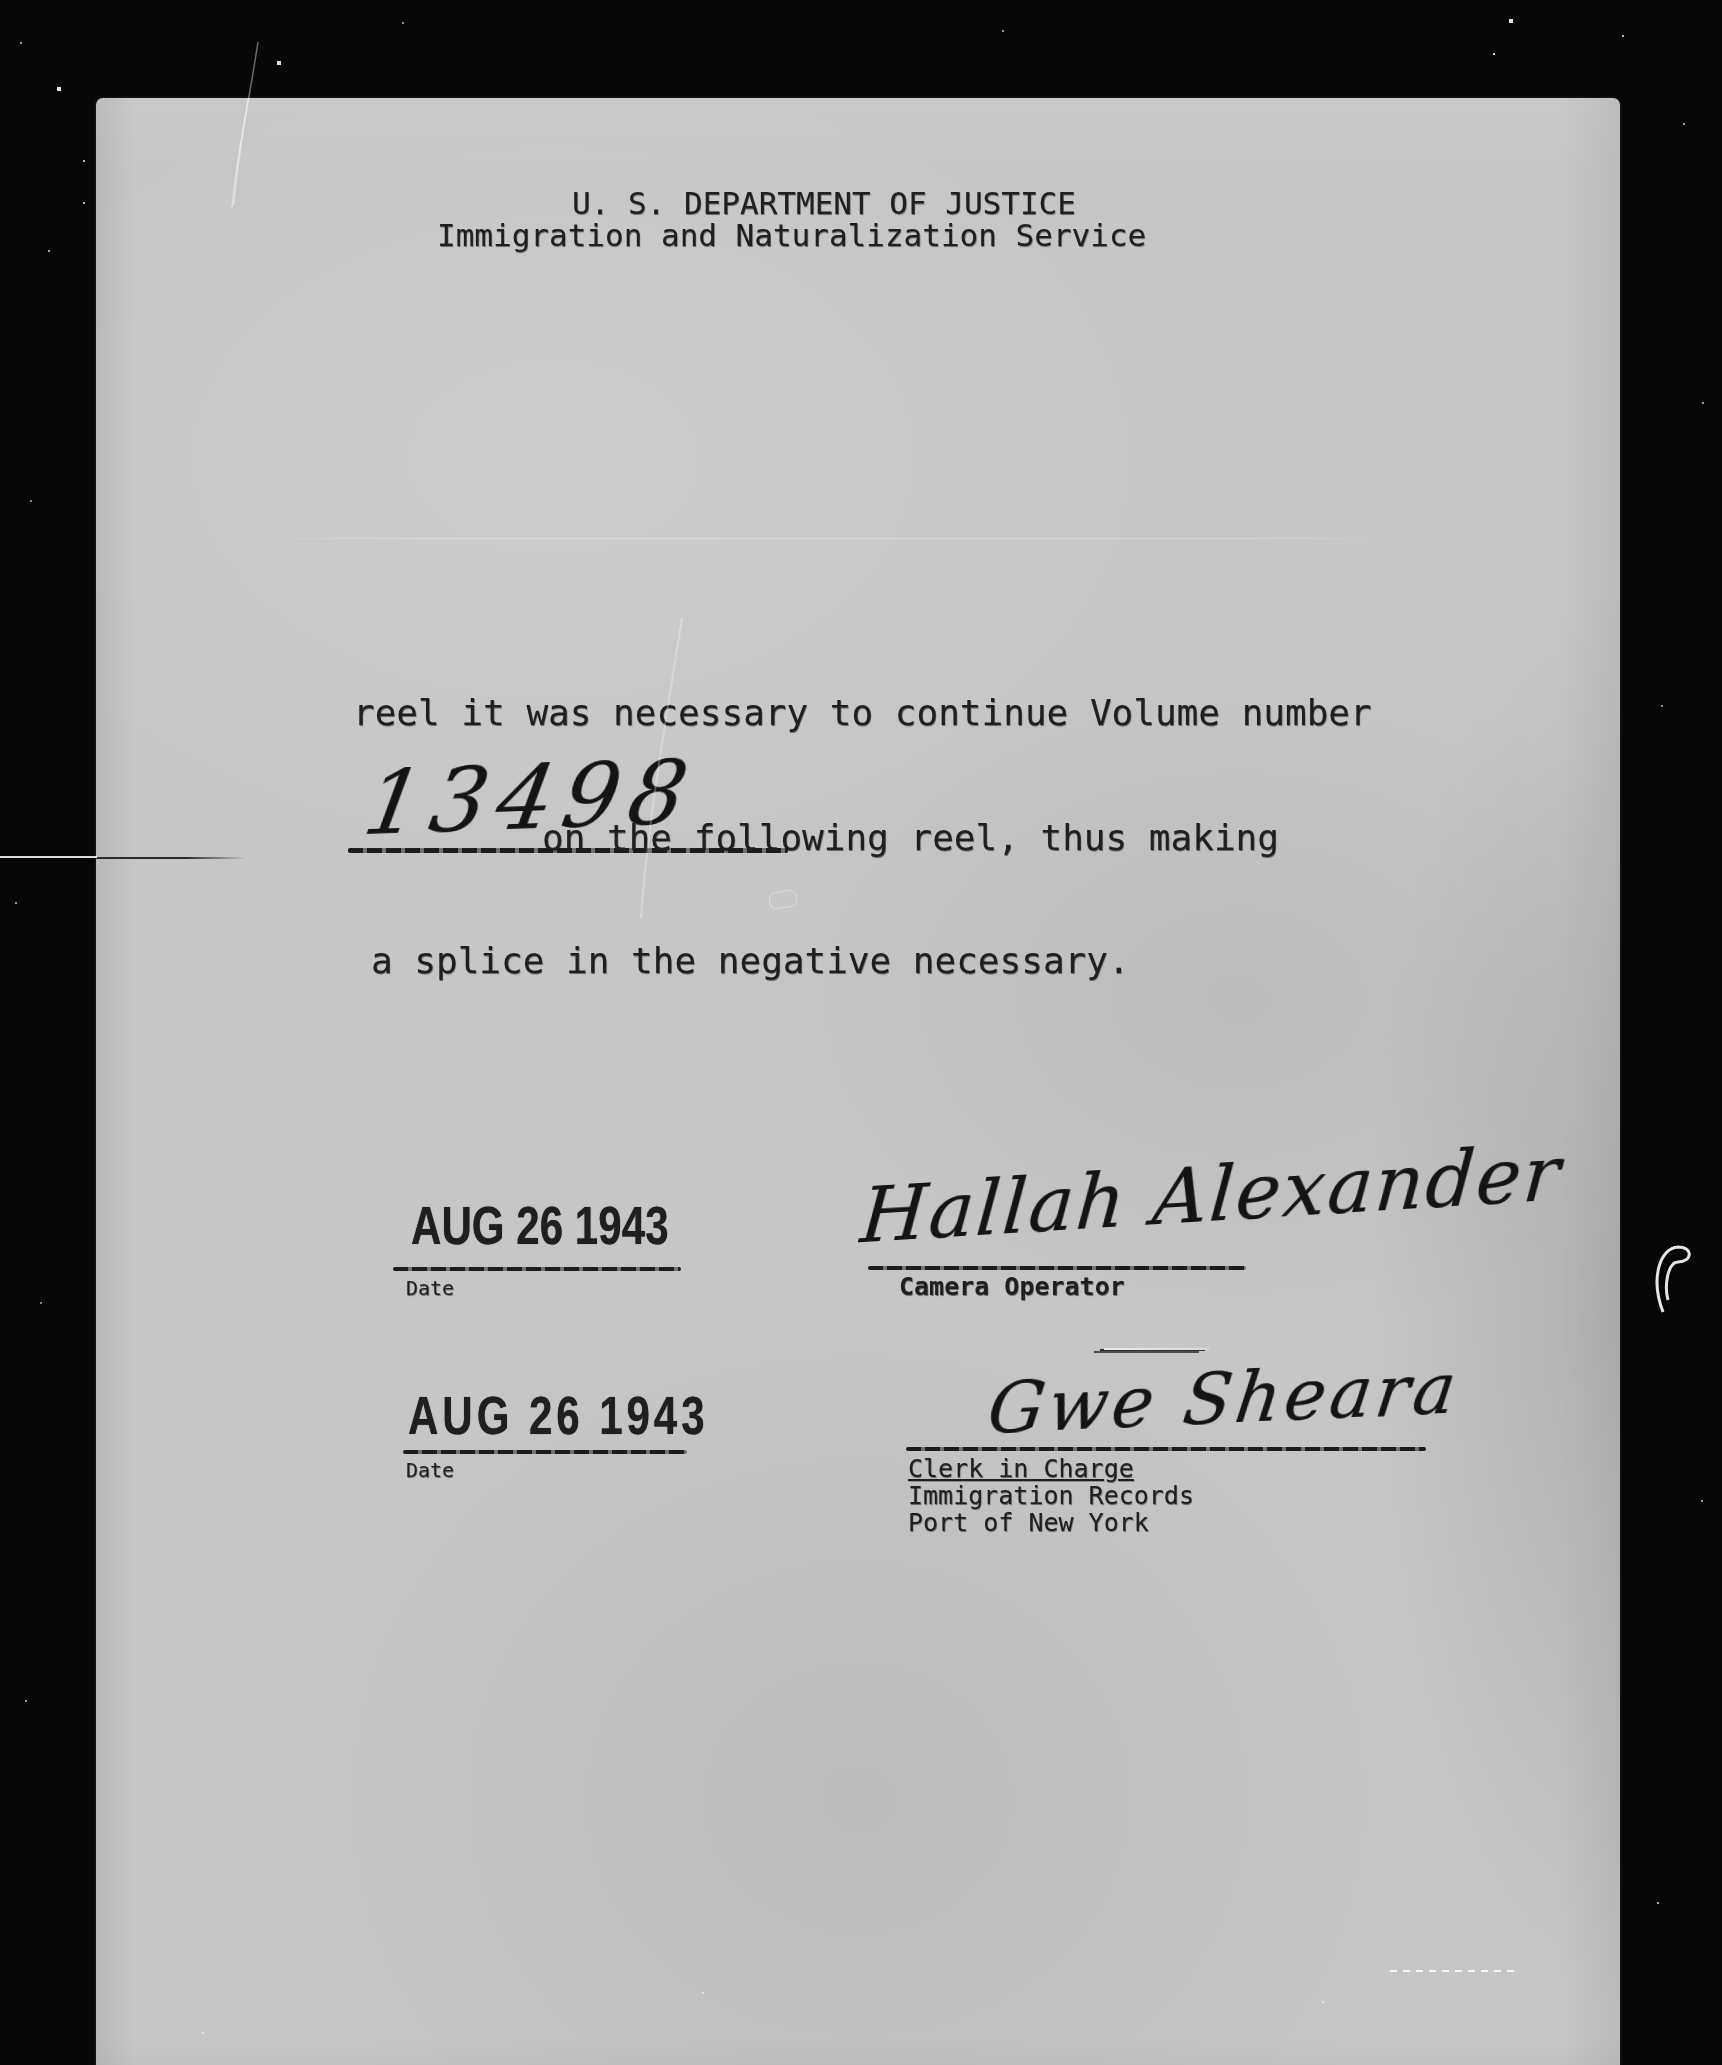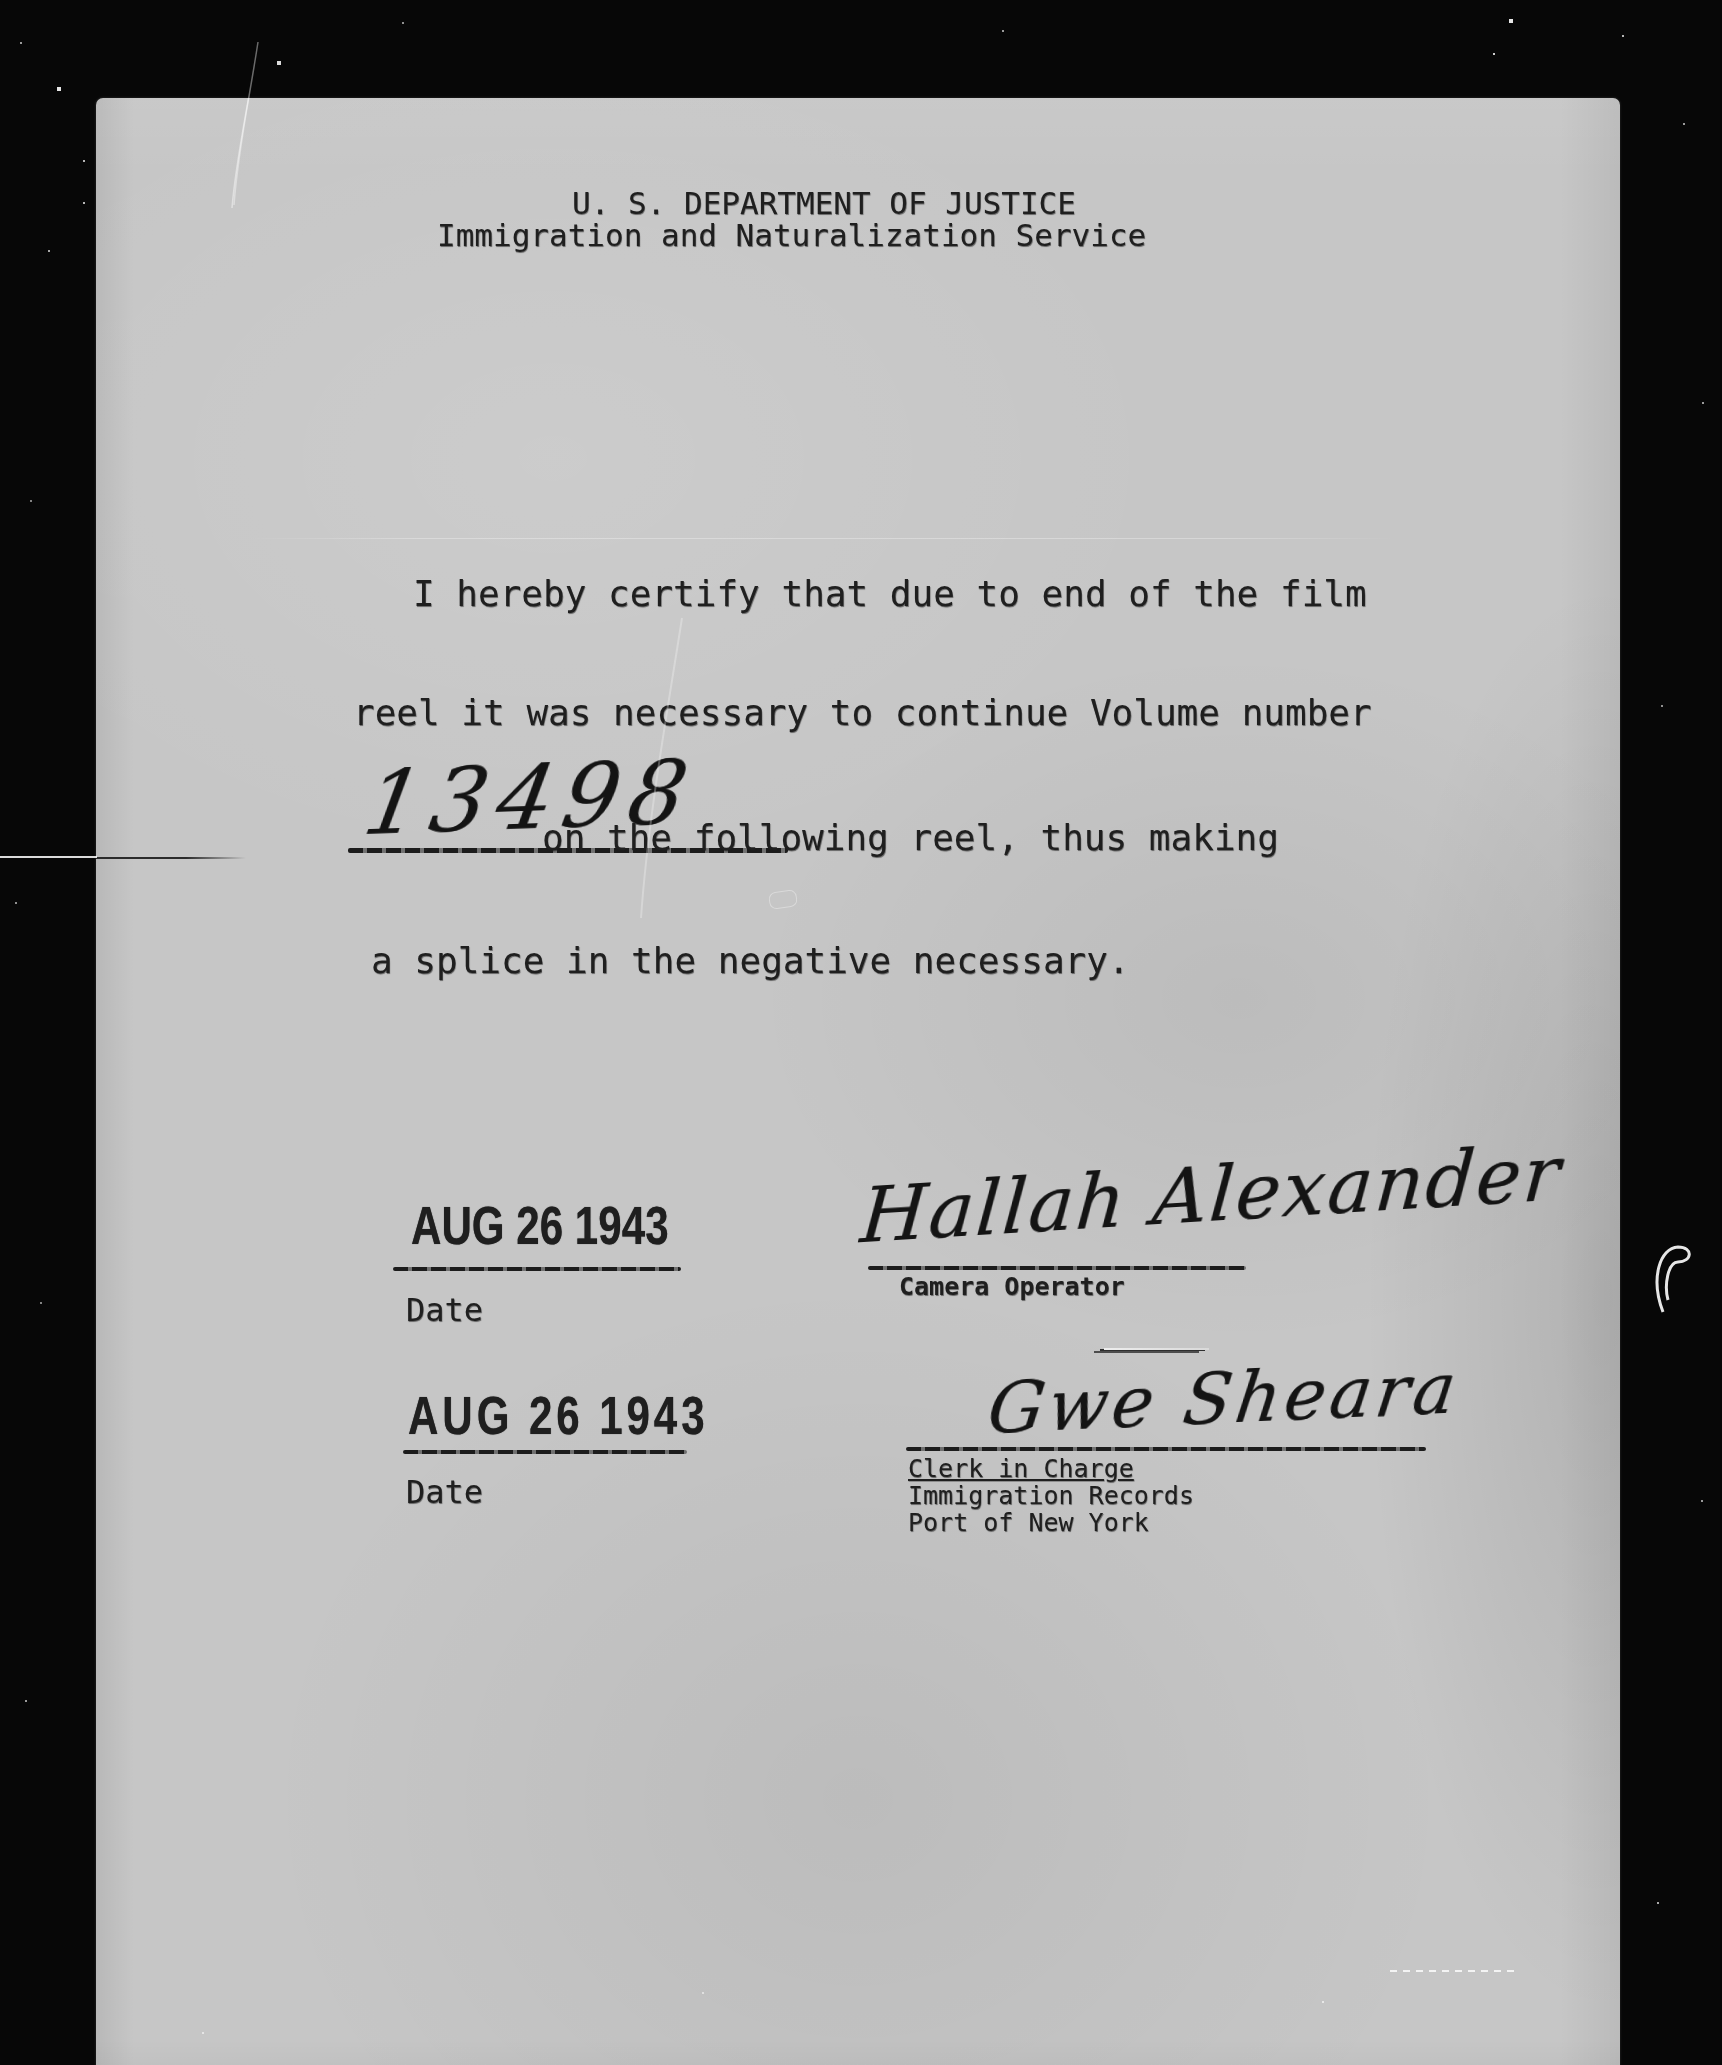--- a/index.html
+++ b/index.html
@@ -28,21 +28,21 @@
     position:absolute;
     color:#1f1f1f;
     line-height:1;
     white-space:pre;
     text-shadow:0.6px 0.6px 0.7px rgba(30,30,30,0.55);
     filter:blur(0.35px);
   }
   .fs-header{font-size:31px;}
   .fs-body{font-size:36px;}
   .fs-small{font-size:25px;}
-  .fs-date{font-size:32px;margin-top:16px;}
+  .fs-date{font-size:20px;}
   .stamp{
     position:absolute;
     font-family:"Liberation Sans", sans-serif;
     font-weight:bold;
     font-size:54px;
     color:#131313;
     line-height:1;
     white-space:pre;
     transform:scaleX(0.78);
     transform-origin:left top;
@@ -126,21 +126,20 @@
   svg.overlay{position:absolute;left:0;top:0;pointer-events:none;}
 </style>
 </head>
 <body>
 
 <div class="paper">
 
   <div class="typed fs-header" style="left:476px;top:90px;">U. S. DEPARTMENT OF JUSTICE</div>
   <div class="typed fs-header" style="left:341px;top:122px;">Immigration and Naturalization Service</div>
 
-  <div class="typed fs-body" style="left:317px;top:478px;">I hereby certify that due to end of the film</div>
   <div class="typed fs-body" style="left:257px;top:597px;">reel it was necessary to continue Volume number</div>
 
   <div class="script volnum" style="left:262px;top:662px;">13498</div>
   <div class="rule" style="left:252px;top:750px;width:440px;height:5px;"></div>
 
   <div class="typed fs-body" style="left:446px;top:722px;">on the following reel, thus making</div>
   <div class="typed fs-body" style="left:275px;top:845px;">a splice in the negative necessary.</div>
 
   <div class="stamp" style="left:315px;top:1100px;">AUG 26 1943</div>
   <div class="rule" style="left:297px;top:1169px;width:288px;"></div>

